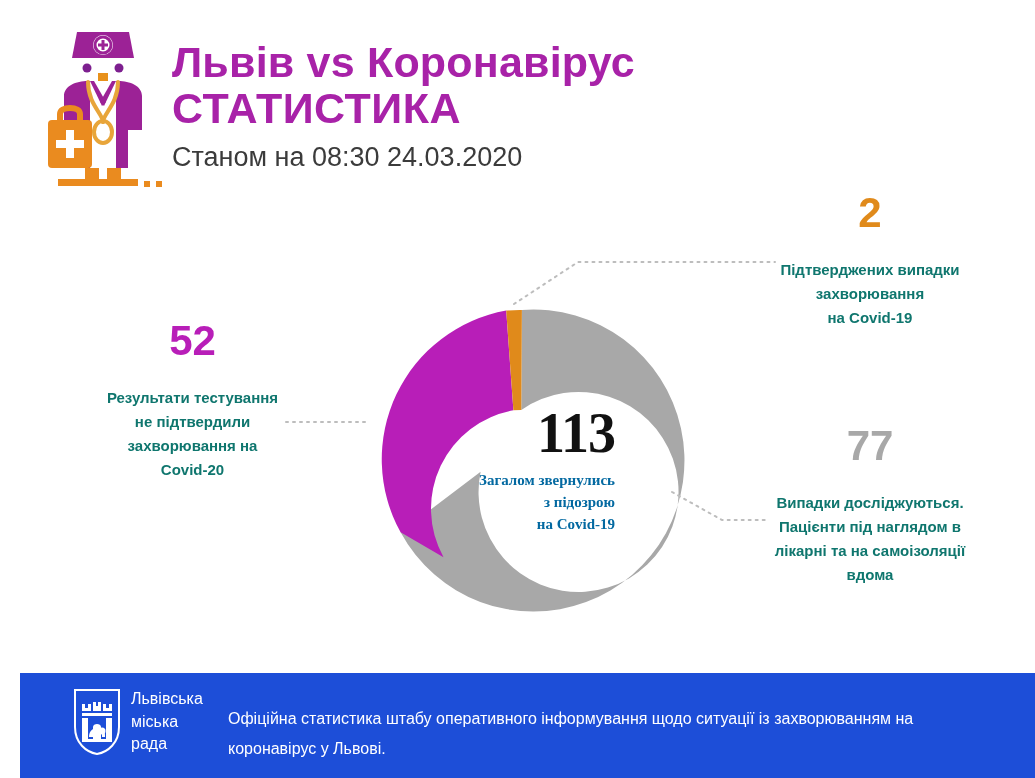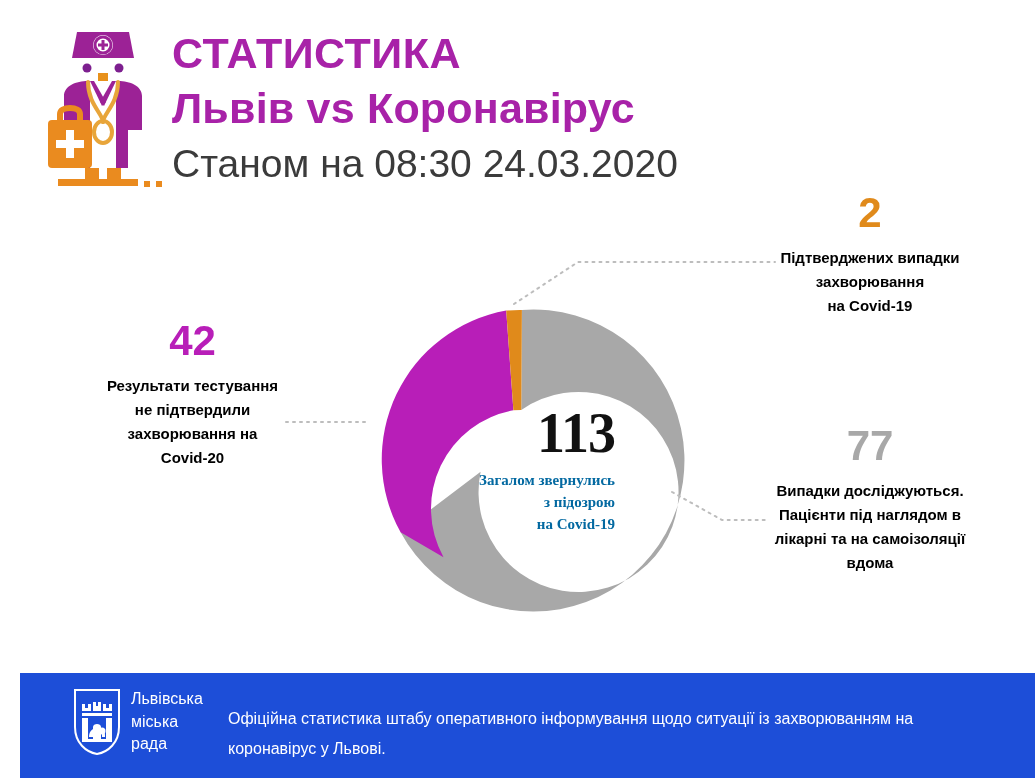--- a/index.html
+++ b/index.html
@@ -50,21 +50,21 @@
   #title-sub {
     font-size: 43px;
     font-weight: bold;
     color: #a822a8;
     letter-spacing: 0.2px;
     line-height: 1.08;
     margin: 9px 0 0 0;
     white-space: nowrap;
   }
   #title-date {
-    font-size: 39px;
+    font-size: 27px;
     font-weight: normal;
     color: #3b3b3b;
     line-height: 1.1;
     margin: 11px 0 0 0;
     white-space: nowrap;
   }
 
   
   #chart-area {
     position: absolute;
@@ -105,24 +105,24 @@
   .callout {
     position: absolute;
     text-align: center;
   }
   .callout-value {
     font-size: 42px;
     font-weight: bold;
     line-height: 1;
   }
   .callout-text {
-    margin-top: 12px;
+    margin-top: 24px;
     font-size: 15px;
     font-weight: bold;
-    color: #000000;
+    color: #0f766e;
     line-height: 1.6;
   }
   #callout-confirmed {
     left: 745px;
     top: -8px;
     width: 250px;
   }
   #callout-confirmed .callout-value { color: #e08a1b; }
   #callout-negative {
     left: 60px;
@@ -209,22 +209,22 @@
       <rect x="28" y="122" width="28" height="8" fill="#ffffff"></rect>
 
       <rect x="57" y="150" width="14" height="11" fill="#ea8b1f"></rect>
       <rect x="79" y="150" width="14" height="11" fill="#ea8b1f"></rect>
       <rect x="30" y="161" width="80" height="7" fill="#ea8b1f"></rect>
       <rect x="116" y="163" width="6" height="6" fill="#ea8b1f"></rect>
       <rect x="128" y="163" width="6" height="6" fill="#ea8b1f"></rect>
     </svg>
 
     <div id="header-text">
+      <div id="title-sub">Львів vs Коронавірус</div>
       <div id="title-main">СТАТИСТИКА</div>
-      <div id="title-sub">Львів vs Коронавірус</div>
       <div id="title-date">Станом на 08:30 24.03.2020</div>
     </div>
   </div>
 
   <div id="chart-area">
 
     <svg id="donut-svg" width="1035" height="470" viewBox="0 0 1035 470">
 
       <path d="M 521.9 110.0
                A 151 151 0 1 1 400.6 332.3
@@ -259,21 +259,21 @@
     </div>
 
     <div class="callout" id="callout-confirmed">
       <div class="callout-value">2</div>
       <div class="callout-text" style="white-space: pre-line;">Підтверджених випадки
 захворювання
 на Covid-19</div>
     </div>
 
     <div class="callout" id="callout-negative">
-      <div class="callout-value">42</div>
+      <div class="callout-value">52</div>
       <div class="callout-text" style="white-space: pre-line;">Результати тестування
 не підтвердили
 захворювання на
 Covid-20</div>
     </div>
 
     <div class="callout" id="callout-investigating">
       <div class="callout-value">77</div>
       <div class="callout-text" style="white-space: pre-line;">Випадки досліджуються.
 Пацієнти під наглядом в

